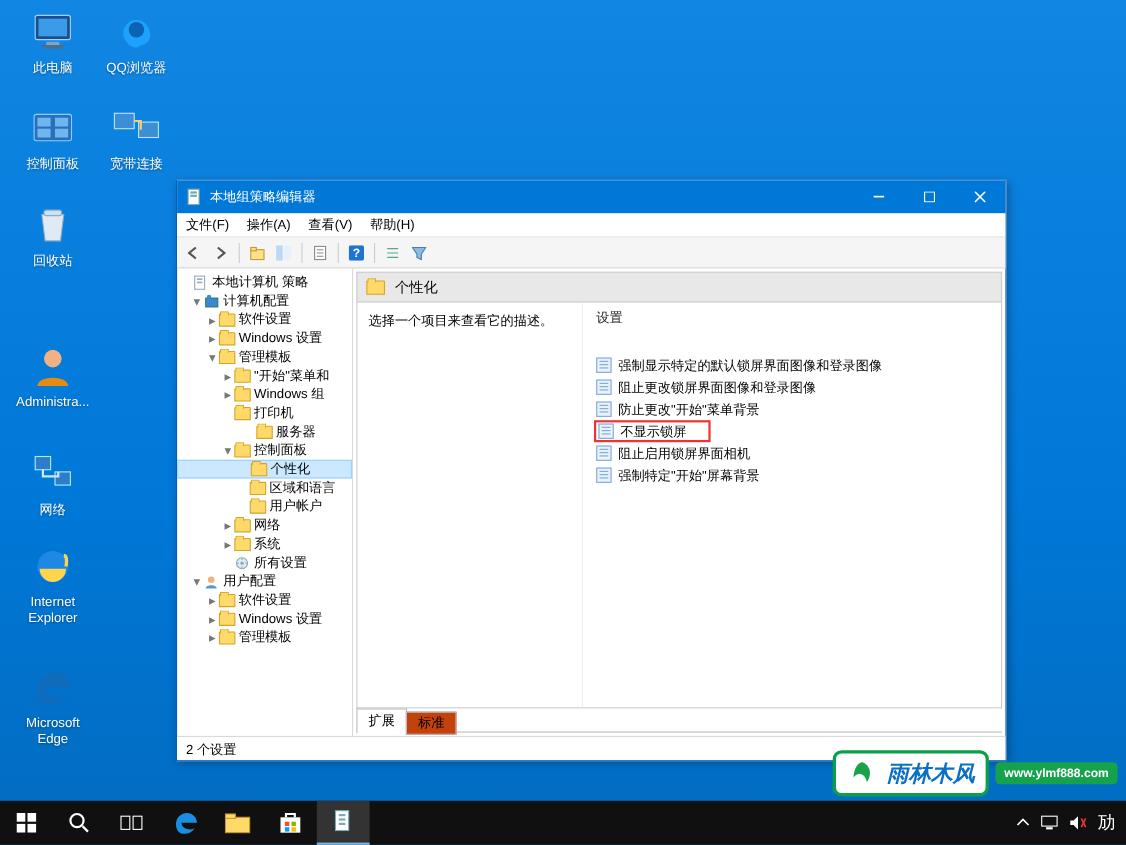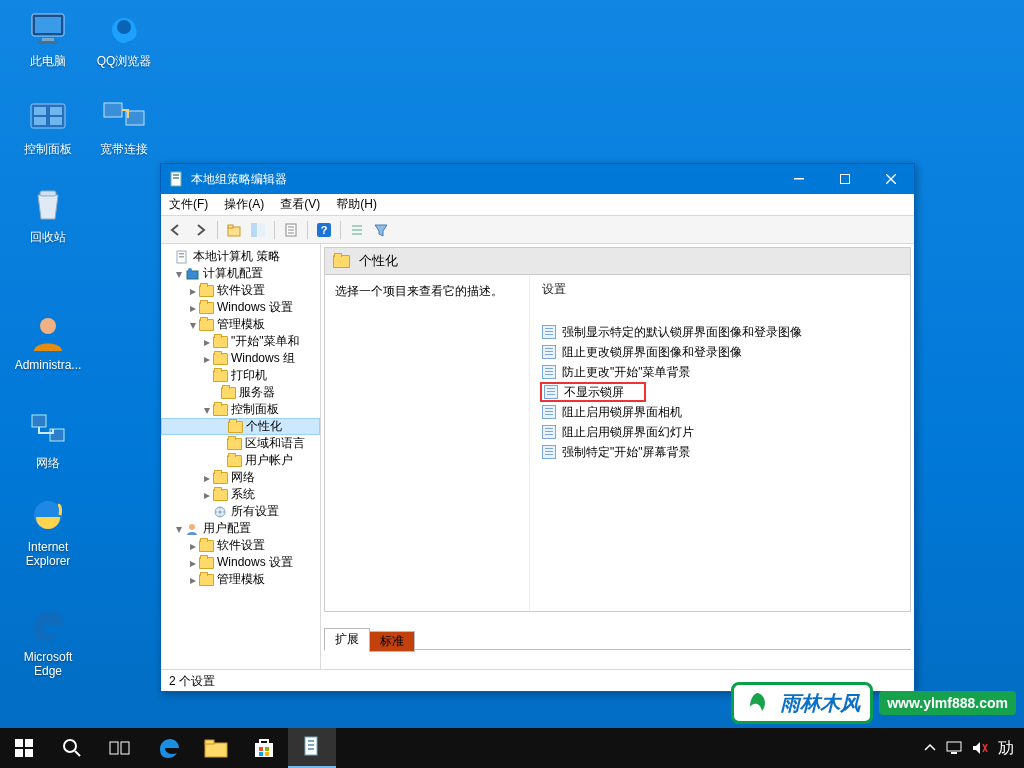--- a/index.html
+++ b/index.html
@@ -28,31 +28,31 @@
     .rpane{ flex:1; display:flex; flex-direction:column; border-left:none; }
     .rhead{ background:#e8e8e8; border:1px solid #ccc; margin:3px 3px 0 3px; padding:4px 8px; font-size:13px; display:flex; align-items:center; gap:6px; }
     .rbody{ flex:1; display:flex; margin:0 3px; border-left:1px solid #ccc; border-right:1px solid #ccc; border-bottom:1px solid #ccc; font-size:12px; overflow:hidden; }
     .desc{ width:205px; padding:8px 10px; border-right:1px solid #eee; }
     .settings{ flex:1; padding:6px 8px 0 10px; }
     .settings .sh{ color:#222; margin-bottom:24px; padding-left:2px; }
     .srow{ display:flex; align-items:center; height:20px; gap:6px; margin-bottom:0; cursor:default; padding:0 2px; }
     .srow.boxed{ border:2px solid #e33; }
     .sicon{ width:14px; height:14px; border:1px solid #7aa8d8; background:#eaf2fb; position:relative; }
     .sicon::after{ content:""; position:absolute; left:2px; top:2px; right:2px; height:1px; background:#7aa8d8; box-shadow:0 3px 0 #7aa8d8,0 6px 0 #7aa8d8; }
-    .tabs{ height:22px; display:flex; align-items:end; margin:16px 3px; font-size:12px; }
+    .tabs{ height:22px; display:flex; align-items:end; margin:0 3px; font-size:12px; }
     .tabs .tab{ border:1px solid #bbb; border-bottom:1px solid #fff; background:#fff; padding:2px 10px; margin-right:-1px; position:relative; top:1px; }
     .tabs .tab.inactive{ background:#c2410c; border-bottom:1px solid #bbb; top:2px; padding:1px 10px; }
     .status{ height:22px; border-top:1px solid #d9d9d9; font-size:12px; padding:3px 8px; background:#fff; }
     .taskbar{ position:absolute; bottom:0; left:0; right:0; height:40px; background:#101010; display:flex; align-items:center; color:#fff; }
     .taskbar .tb{ width:48px; height:40px; display:flex; align-items:center; justify-content:center; }
     .taskbar .tb.active{ background:#333; border-bottom:2px solid #76b9ed; }
     .tray{ margin-left:auto; display:flex; align-items:center; gap:10px; padding:0 10px; font-size:12px; }
     .watermark{ position:absolute; right:8px; bottom:44px; display:flex; align-items:center; gap:6px; }
     .wm-badge{ background:#fff; border:3px solid #0aa04a; border-radius:8px; padding:4px 10px; display:flex; align-items:center; gap:8px; }
-    .wm-url{ background:#16a14c; color:#fff; font-weight:bold; padding:4px 8px; border-radius:4px; font-size:14px; }
+    .wm-url{ background:#16a14c; color:#fff; font-weight:bold; padding:4px 8px; border-radius:4px; font-size:11px; }
     svg{ display:block; }
   </style>
 </head>
 <body>
 
 <div class="desktop">
 
   <div class="d-icon" style="left:12px; top:8px">
     <div class="iimg">
         <svg width="40" height="34">
@@ -270,21 +270,21 @@
         <div class="trow" style="padding-left:40px">
             <span class="tw">▸</span>
             <span class="fld"></span>
             <span>Windows 组</span>
           </div>
         <div class="trow" style="padding-left:40px">
             <span class="tw"></span>
             <span class="fld"></span>
             <span>打印机</span>
           </div>
-        <div class="trow" style="padding-left:48px">
+        <div class="trow" style="padding-left:60px">
             <span class="tw"></span>
             <span class="fld"></span>
             <span>服务器</span>
           </div>
         <div class="trow" style="padding-left:40px">
             <span class="tw">▾</span>
             <span class="fld"></span>
             <span>控制面板</span>
           </div>
         <div class="trow sel" style="padding-left:54px">
@@ -370,24 +370,20 @@
                   <span class="sicon"></span>
                   <span>防止更改"开始"菜单背景</span>
                 </div>
                 <div class="srow boxed" style="width: 106px;">
                   <span class="sicon"></span>
                   <span>不显示锁屏</span>
                 </div>
                 <div class="srow" style="width: auto;">
                   <span class="sicon"></span>
                   <span>阻止启用锁屏界面相机</span>
-                </div>
-                <div class="srow" style="width: auto;">
-                  <span class="sicon"></span>
-                  <span>阻止启用锁屏界面幻灯片</span>
                 </div>
                 <div class="srow" style="width: auto;">
                   <span class="sicon"></span>
                   <span>强制特定"开始"屏幕背景</span>
                 </div>
               </div>
             <div style="height:190px"></div>
 
           </div>
         </div>

